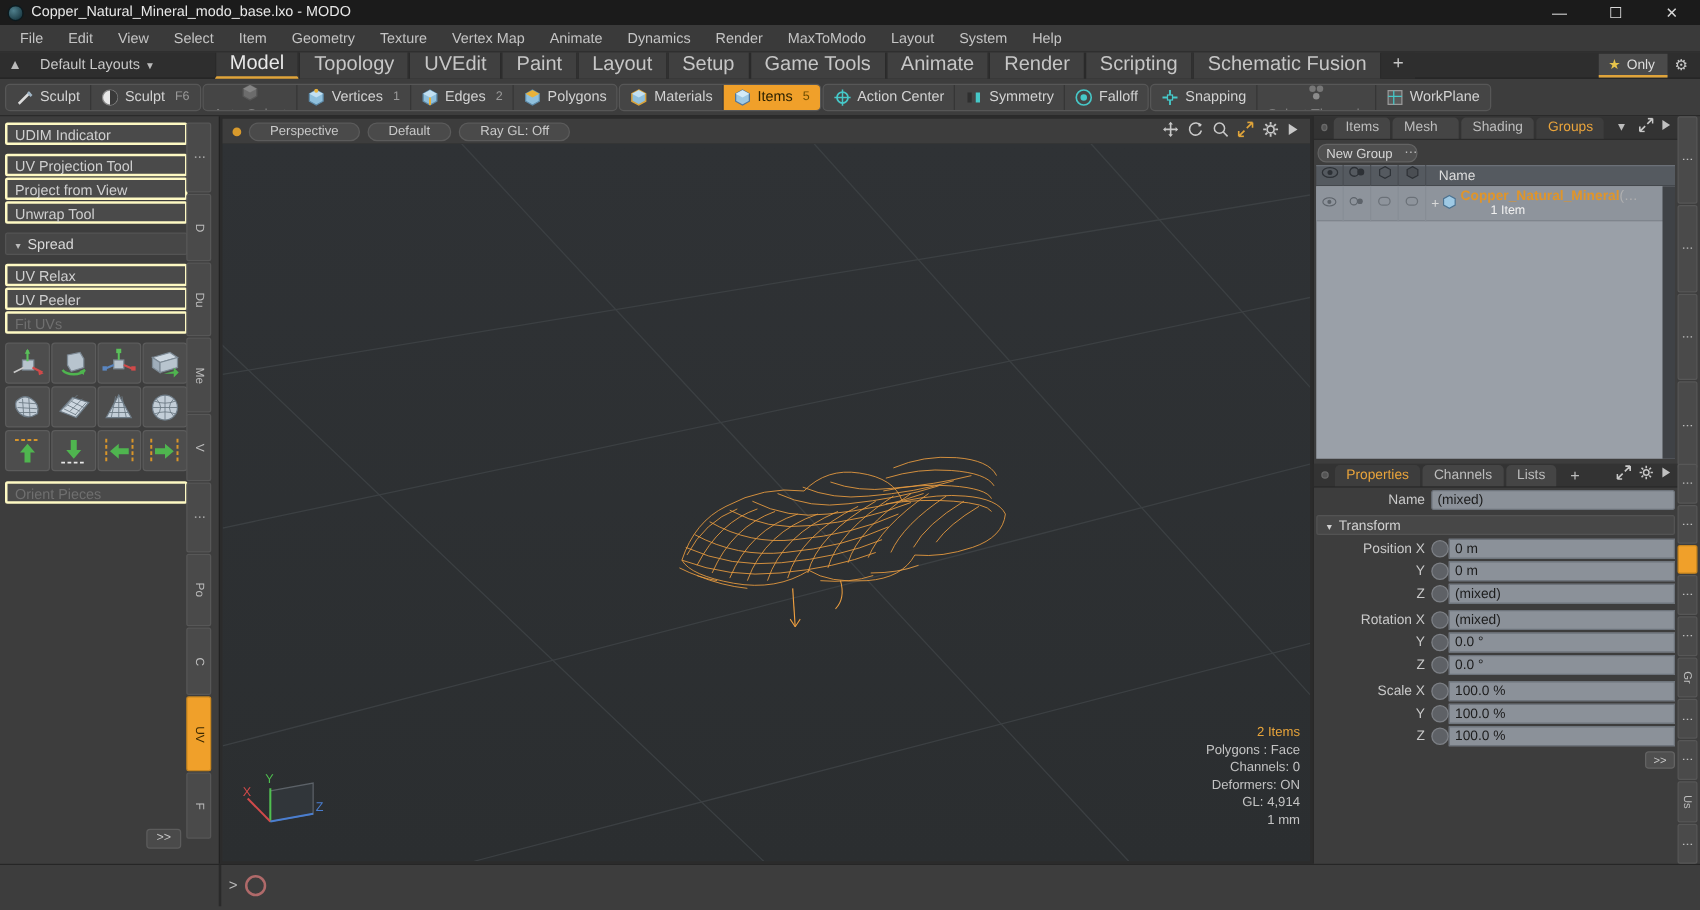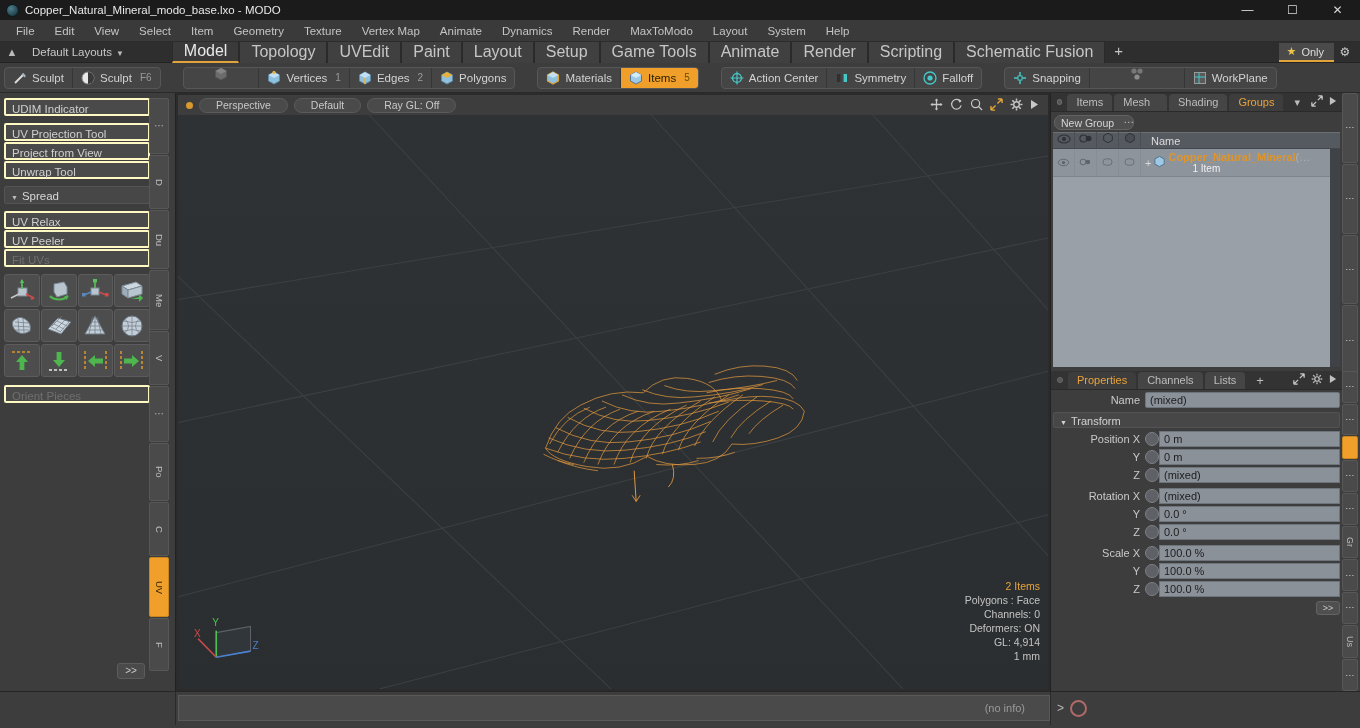--- a/index.html
+++ b/index.html
@@ -55,21 +55,21 @@
   .onlybtn {
     background:#4a4a4a; border-bottom:2px solid #e0a43a; padding:1px 10px 0 8px;
     font-size:11px; color:#ddd; display:flex; align-items:center; gap:5px; height:19px;
   }
   .star { color:#e7c34a; font-size:11px; }
   .gearw { width:22px; text-align:center; color:#c9c9c9; font-size:12px; }
 
   
   #toolbar {
     height:30px; background:#3d3d3d; display:flex; align-items:center;
-    border-bottom:1px solid #2a2a2a; padding-left:4px; gap:22px;
+    border-bottom:1px solid #2a2a2a; padding-left:4px; gap:1px;
   }
   .tgrp {
     display:flex; align-items:center; background:#454545; border:1px solid #575757;
     border-radius:4px; height:22px; overflow:hidden;
   }
   .tbtn {
     display:flex; align-items:center; gap:5px; padding:0 8px; height:22px;
     font-size:11.5px; color:#d2d2d2; border-right:1px solid #363636;
   }
   .tbtn:last-child { border-right:none; }
@@ -868,20 +868,17 @@
         <div class="rvtab">⋮</div>
         <div class="rvtab">Us</div>
         <div class="rvtab">⋮</div>
       </div>
     </div>
   </div>
 </div>
 
 <div id="bottom">
   <div class="bleft"></div>
-  <div class="noinfo">
-    <span style="position:absolute;right:24px;">(no info)</span>
-  </div>
   <div class="cmdwrap">
     <span class="cmdgt">&gt;</span>
     <div class="recdot"></div>
   </div>
 </div>
 
 </body></html>

